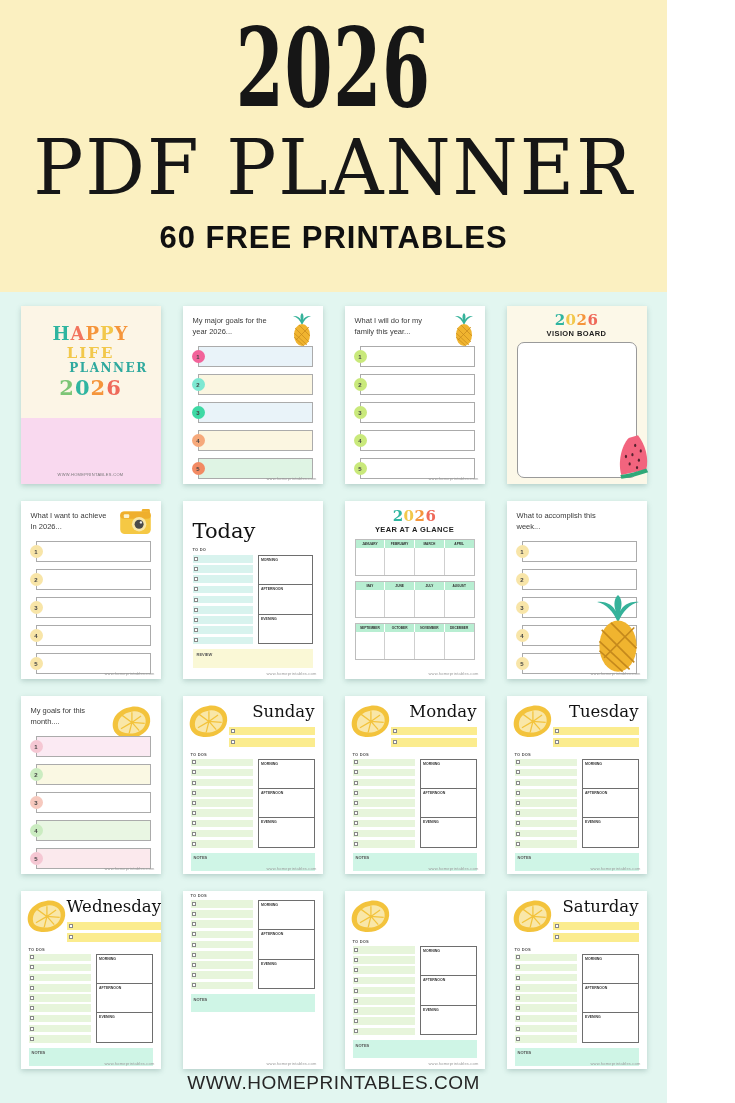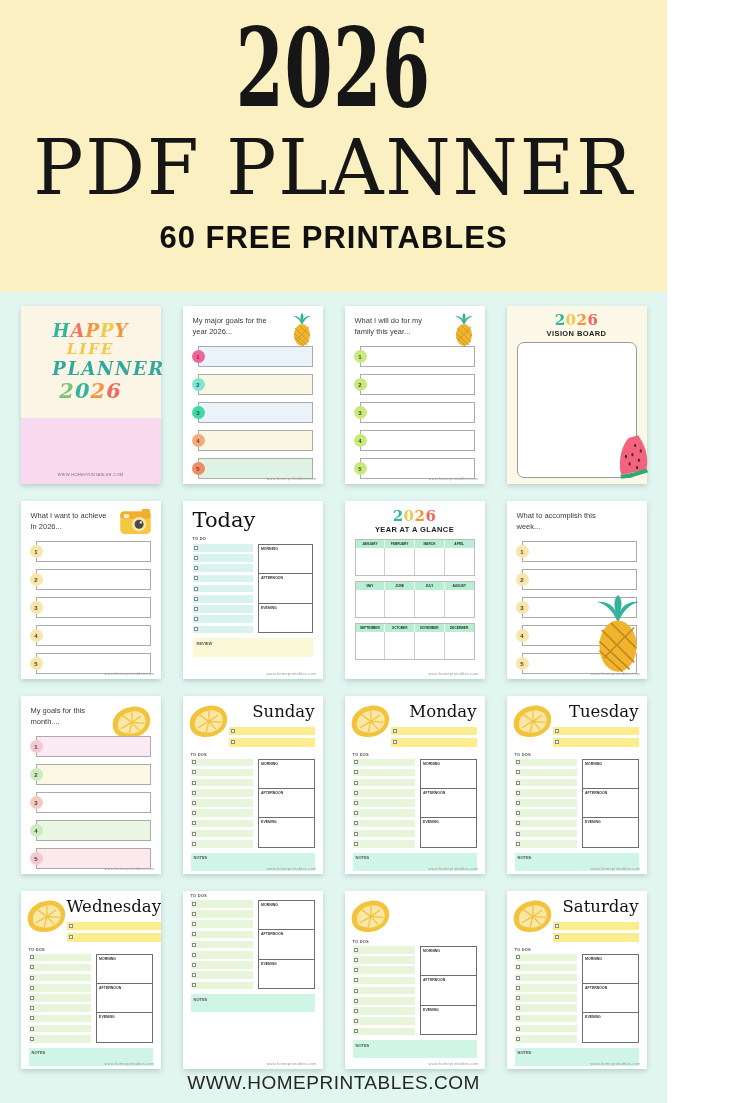--- a/index.html
+++ b/index.html
@@ -11,26 +11,26 @@
           line-height:1.0;color:#161616;transform:scaleX(.64);letter-spacing:1px;}
   .h-title{display:inline-block;font-family:"DejaVu Serif",serif;font-size:76px;line-height:1.0;
            color:#161616;letter-spacing:2px;transform:scaleX(.98);margin-top:8px;}
   .h-sub{font-weight:700;font-size:31px;letter-spacing:1px;color:#101010;margin-top:14px;}
   
   .grid{display:grid;grid-template-columns:repeat(4,140px);grid-auto-rows:178px;
         column-gap:22px;row-gap:17px;justify-content:center;padding-top:14px;}
   .card{background:#fff;box-shadow:0 2px 5px rgba(70,110,105,.28);position:relative;overflow:visible;}
   .fineprint{position:absolute;bottom:3px;right:6px;font-size:4px;color:#9a9a9a;letter-spacing:.2px;}
   
-  .cover{background:#FCF5E6;display:flex;flex-direction:column;font-style:italic;}
+  .cover{background:#FCF5E6;display:flex;flex-direction:column;}
   .cover-top{height:112px;display:flex;flex-direction:column;justify-content:center;align-items:center;}
   .cover-word{font-family:"DejaVu Serif",serif;font-weight:700;line-height:1.15;}
   .cover-word:nth-child(1){font-size:18px;letter-spacing:1px;}
   .cover-word:nth-child(2){font-size:15px;letter-spacing:2px;}
-  .cover-word:nth-child(3){font-size:18px;letter-spacing:1.5px;margin-left:36px;}
+  .cover-word:nth-child(3){font-size:12px;letter-spacing:1.5px;margin-left:36px;}
   .cover-word:nth-child(4){font-size:21px;letter-spacing:1px;}
   .cover-band{flex:1;position:relative;}
   .cover-url{position:absolute;bottom:7px;width:100%;text-align:center;font-size:4px;color:#777;letter-spacing:.3px;}
   
   .numbered{padding:10px 10px 6px;box-sizing:border-box;}
   .num-title{font-size:7.5px;color:#3a3a3a;line-height:1.4;width:68%;}
   .num-rows{margin-top:9px;display:flex;flex-direction:column;gap:7px;padding-left:5px;}
   .num-row{height:19px;border:1px solid #ABABAB;position:relative;background:#fff;}
   .num-circle{position:absolute;left:-7px;top:50%;margin-top:-6.5px;width:13px;height:13px;border-radius:50%;
               font-size:6px;font-weight:700;color:#444;display:flex;align-items:center;justify-content:center;}
@@ -45,21 +45,21 @@
   .vision .wm{position:absolute;right:-3px;bottom:5px;}
   
   .p-label{font-size:4px;font-weight:700;color:#555;letter-spacing:.2px;}
   .p-body{display:flex;gap:5px;}
   .todos{flex:1.15;display:flex;flex-direction:column;gap:2.6px;}
   .todo-row{height:7.6px;display:flex;align-items:center;padding-left:1.5px;gap:2px;}
   .cb{width:4px;height:4px;border:.5px solid #888;background:#fff;flex:none;box-sizing:border-box;}
   .sections{flex:1;border:1px solid #6e6e6e;display:flex;flex-direction:column;background:#fff;}
   .section{flex:1;border-bottom:1px solid #6e6e6e;padding:2px 2px;font-size:3.5px;font-weight:700;color:#333;}
   .section:last-child{border-bottom:none;}
-  .today{padding:9px 10px;box-sizing:border-box;}
+  .today{padding:20px 10px;box-sizing:border-box;}
   .today-title{font-family:"DejaVu Serif",serif;font-size:21px;color:#111;line-height:1;}
   .today .p-label{margin:5px 0 3px;}
   .bottom-bar{margin-top:5px;height:19px;font-size:4px;font-weight:700;color:#555;padding:3px 4px;box-sizing:border-box;}
   
   .daily-head{display:flex;padding:6px 8px 3px 4px;}
   .daily-right{flex:1;display:flex;flex-direction:column;align-items:flex-end;padding-top:2px;}
   .daily-title{font-family:"DejaVu Serif",serif;font-size:16.5px;color:#111;line-height:1;margin-bottom:3px;}
   .daily-bar{width:100%;height:8.5px;margin-top:3px;display:flex;align-items:center;padding-left:2px;box-sizing:border-box;}
   .daily-mid{padding:0 8px;}
   .daily-mid .p-label{display:block;margin:2px 0 2px;}

